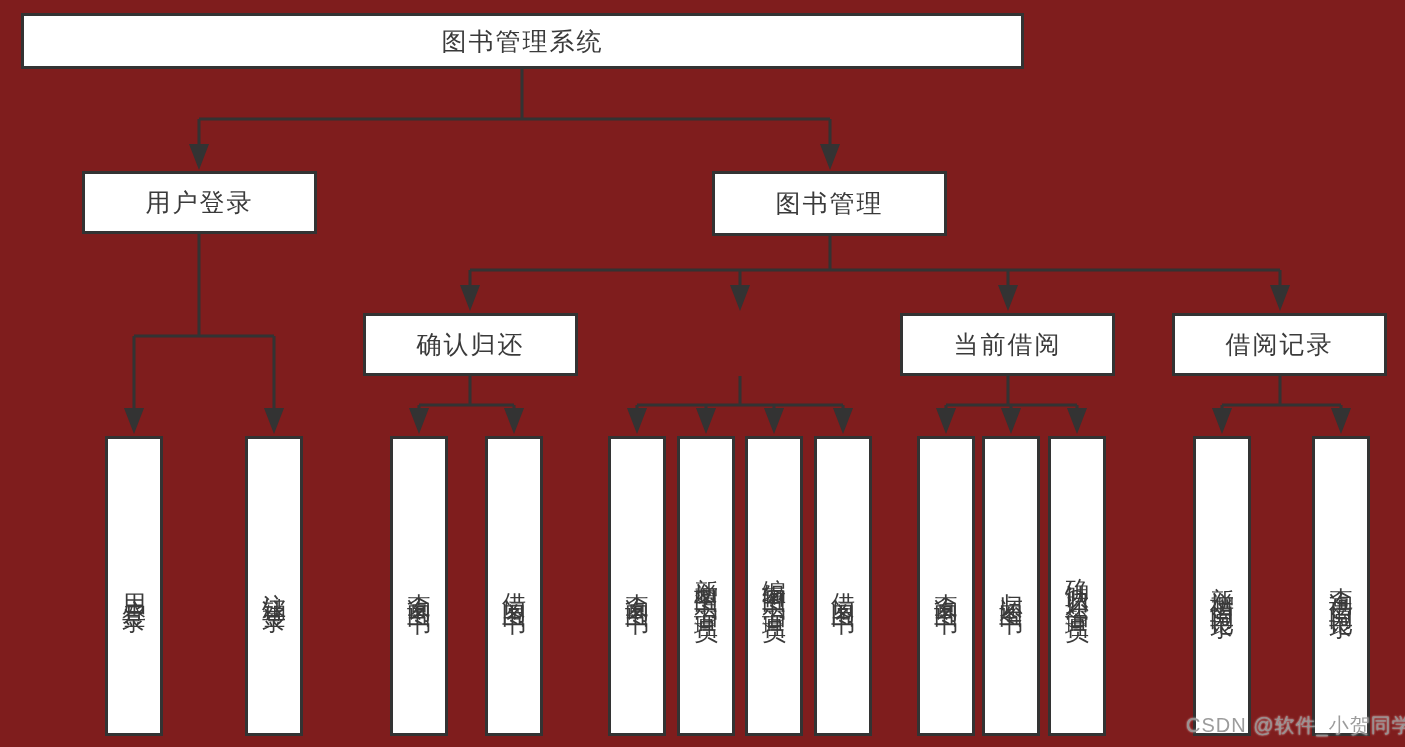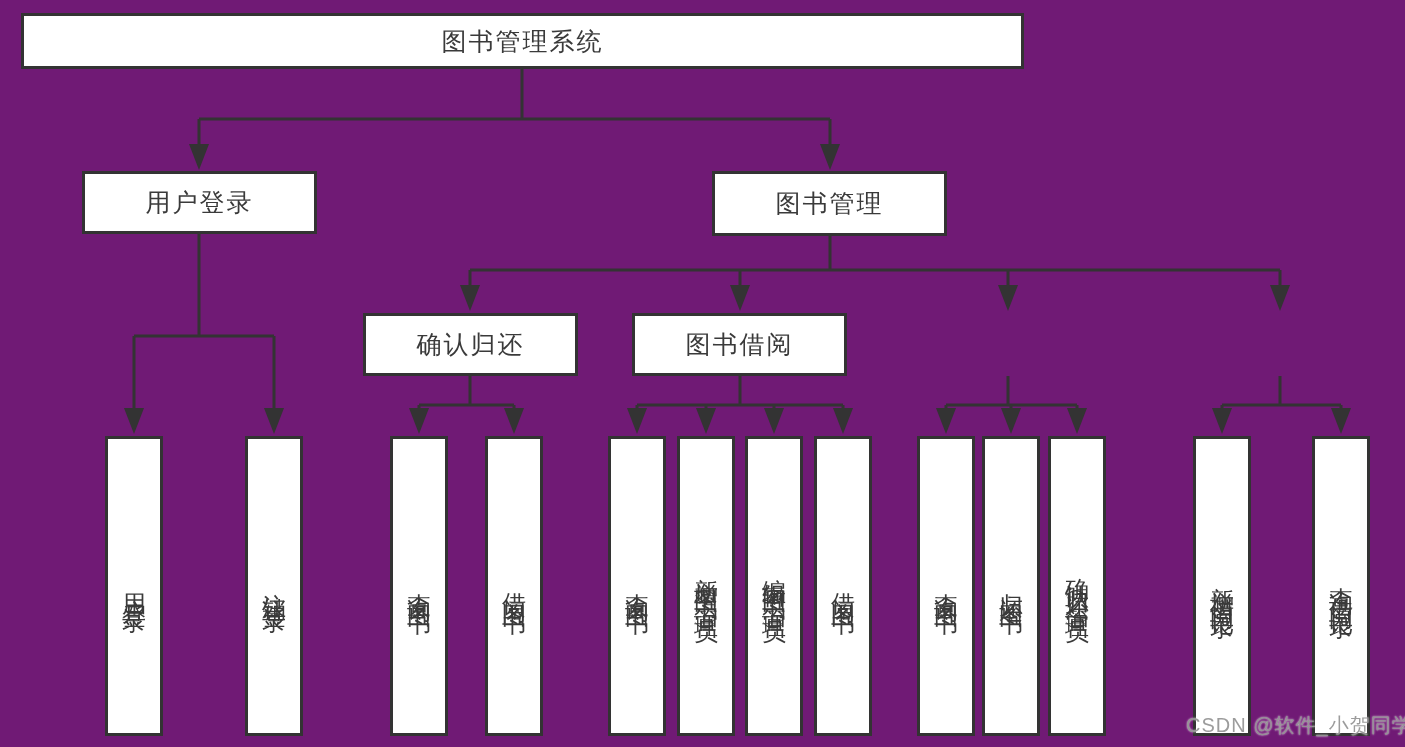--- a/index.html
+++ b/index.html
@@ -1,20 +1,20 @@
 <!DOCTYPE html>
 <html><head>
 <meta charset="utf-8">
 <style>
   html, body { margin:0; padding:0; background:#ffffff; }
   .canvas {
     position: relative;
     width: 1405px;
     height: 747px;
-    background: #701a75;
+    background: #7f1d1d;
     font-family: "Liberation Sans", sans-serif;
     overflow: hidden;
   }
   svg.wires { position:absolute; left:0; top:0; width:1405px; height:747px; }
   svg.wires path { stroke:#333333; stroke-width:3; fill:none; }
   svg.wires polygon { fill:#333333; stroke:none; }
 
   .node {
     position:absolute;
     box-sizing:border-box;
@@ -139,22 +139,25 @@
   <div class="node n-user-login">
     <span>用户登录</span>
   </div>
   <div class="node n-book-mgmt">
     <span>图书管理</span>
   </div>
 
   <div class="node n-new-book-rec">
     <span>确认归还</span>
   </div>
-  <div class="node n-book-borrow">
-    <span>图书借阅</span>
+  <div class="node n-current-borrow">
+    <span>当前借阅</span>
+  </div>
+  <div class="node n-borrow-records">
+    <span>借阅记录</span>
   </div>
 
   <div class="vnode l-user-login">
     <span class="vtext">用户登录</span>
   </div>
   <div class="vnode l-logout">
     <span class="vtext">注销登录</span>
   </div>
   <div class="vnode l-query-books-1">
     <span class="vtext">查询图书</span>

